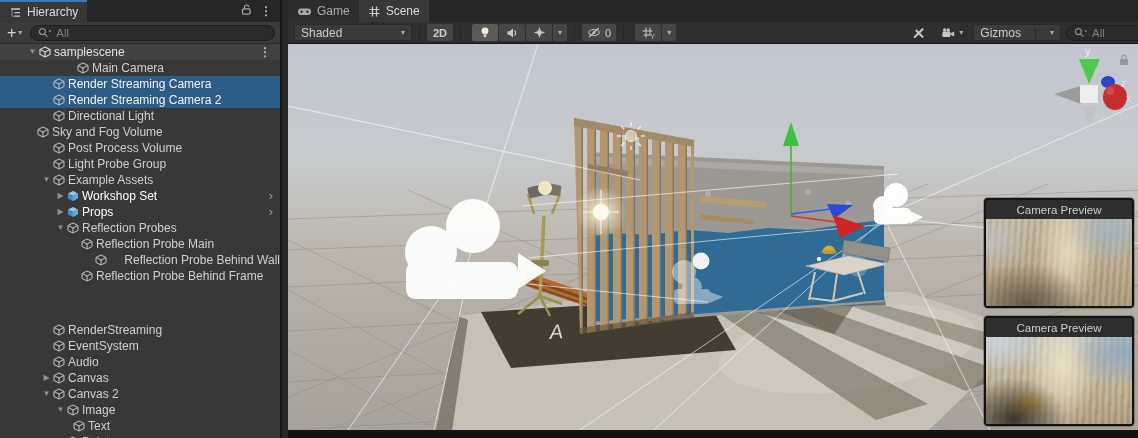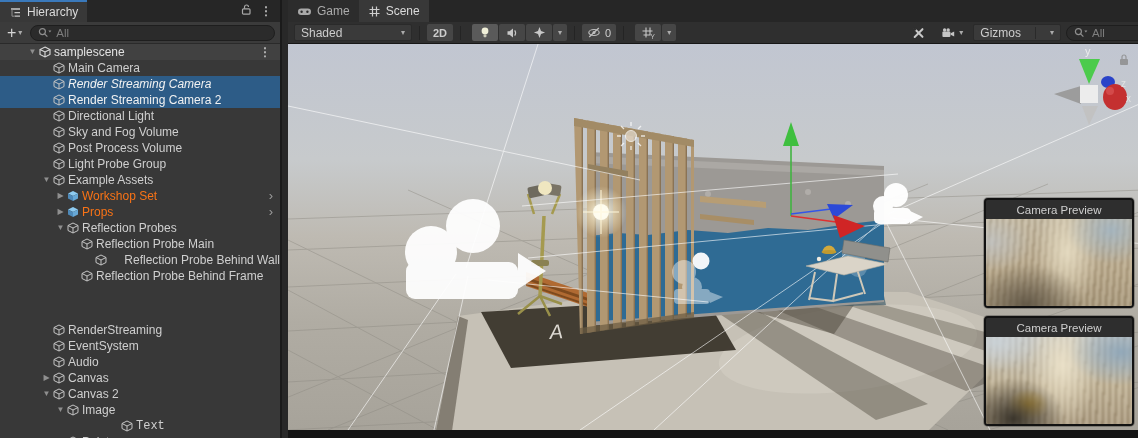--- a/index.html
+++ b/index.html
@@ -34,21 +34,21 @@
   .row { position:relative; height:16px; display:flex; align-items:center; white-space:nowrap; }
   .row .exp { width:13px; font-size:8px; color:#8F8F8F; text-align:center; flex:none; line-height:16px; }
   .row .ric { width:13px; height:12px; flex:none; display:flex; align-items:center; }
   .row .lbl { margin-left:2px; color:#CFCFCF; font-size:12px; line-height:16px; }
   .row.selected { background:#2D5C87; }
   .row.selected .lbl { color:#F2F2F2; }
   .row.scene-header { background:#414141; }
   .row.scene-header .lbl { color:#E2E2E2; }
   .row .trail-kebab { position:absolute; right:9px; color:#BDBDBD; font-weight:bold; }
   .row .trail-chevron { position:absolute; right:7px; color:#9C9C9C; font-size:13px; line-height:14px; }
-  .row .lbl.prefab { color:#f97316; }
+  .row .lbl.prefab { color:#ffffff; }
 
   
   .scene { position:absolute; left:288px; top:0; width:996px; height:438px; background:#2F2F2F; }
   .scene .tabbar { background:#262626; }
   .scene .tab { gap:5px; }
   .scene .tab.inactive { background:#2C2C2C; }
   .scene .tab.active { border-top:none; background:#383838; }
   .stoolbar { height:22px; background:#2F2F2F; border-bottom:1px solid #171717;
               display:flex; align-items:center; padding:0 6px; gap:4px; }
   .dropdown { height:17px; background:#3A3A3A; border:1px solid #2A2A2A; border-radius:2px;
@@ -142,31 +142,31 @@
           <span class="exp">▼</span>
           <span class="ric">
             <svg width="12" height="12" viewBox="0 0 12 12">
               <path d="M6 1 11 3.5 11 8.5 6 11 1 8.5 1 3.5Z" fill="none" stroke="#DCDCDC" stroke-width="1.1"></path>
               <path d="M1 3.5 6 6 11 3.5M6 6 6 11" fill="none" stroke="#DCDCDC" stroke-width="1.1"></path>
             </svg>
           </span>
           <span class="lbl">samplescene</span>
           <span class="trail-kebab">⋮</span>
         </div>
-        <div class="row" style="padding-left: 40px;">
+        <div class="row" style="padding-left: 64px;">
           <span class="exp"></span>
           <span class="ric">
             <svg width="12" height="12" viewBox="0 0 12 12">
               <path d="M6 1 11 3.5 11 8.5 6 11 1 8.5 1 3.5Z" fill="none" stroke="#C4C4C4"></path>
               <path d="M1 3.5 6 6 11 3.5M6 6 6 11" fill="none" stroke="#C4C4C4"></path>
             </svg>
           </span>
           <span class="lbl">Main Camera</span>
         </div>
-        <div class="row selected" style="padding-left: 40px; font-style: italic;">
+        <div class="row selected" style="padding-left: 40px;">
           <span class="exp"></span>
           <span class="ric">
             <svg width="12" height="12" viewBox="0 0 12 12">
               <path d="M6 1 11 3.5 11 8.5 6 11 1 8.5 1 3.5Z" fill="none" stroke="#C4C4C4"></path>
               <path d="M1 3.5 6 6 11 3.5M6 6 6 11" fill="none" stroke="#C4C4C4"></path>
             </svg>
           </span>
           <span class="lbl">Render Streaming Camera</span>
         </div>
         <div class="row selected" style="padding-left: 40px;">
@@ -182,21 +182,21 @@
         <div class="row" style="padding-left: 40px;">
           <span class="exp"></span>
           <span class="ric">
             <svg width="12" height="12" viewBox="0 0 12 12">
               <path d="M6 1 11 3.5 11 8.5 6 11 1 8.5 1 3.5Z" fill="none" stroke="#C4C4C4"></path>
               <path d="M1 3.5 6 6 11 3.5M6 6 6 11" fill="none" stroke="#C4C4C4"></path>
             </svg>
           </span>
           <span class="lbl">Directional Light</span>
         </div>
-        <div class="row" style="padding-left: 40px;">
+        <div class="row" style="padding-left: 24px;">
           <span class="exp"></span>
           <span class="ric">
             <svg width="12" height="12" viewBox="0 0 12 12">
               <path d="M6 1 11 3.5 11 8.5 6 11 1 8.5 1 3.5Z" fill="none" stroke="#C4C4C4"></path>
               <path d="M1 3.5 6 6 11 3.5M6 6 6 11" fill="none" stroke="#C4C4C4"></path>
             </svg>
           </span>
           <span class="lbl">Sky and Fog Volume</span>
         </div>
         <div class="row" style="padding-left: 40px;">
@@ -346,21 +346,21 @@
         <div class="row" style="padding-left: 54px;">
           <span class="exp">▼</span>
           <span class="ric">
             <svg width="12" height="12" viewBox="0 0 12 12">
               <path d="M6 1 11 3.5 11 8.5 6 11 1 8.5 1 3.5Z" fill="none" stroke="#C4C4C4"></path>
               <path d="M1 3.5 6 6 11 3.5M6 6 6 11" fill="none" stroke="#C4C4C4"></path>
             </svg>
           </span>
           <span class="lbl">Image</span>
         </div>
-        <div class="row" style="padding-left: 108px; font-family: Liberation Mono, monospace;">
+        <div class="row" style="padding-left: 60px;">
           <span class="exp"></span>
           <span class="ric">
             <svg width="12" height="12" viewBox="0 0 12 12">
               <path d="M6 1 11 3.5 11 8.5 6 11 1 8.5 1 3.5Z" fill="none" stroke="#C4C4C4"></path>
               <path d="M1 3.5 6 6 11 3.5M6 6 6 11" fill="none" stroke="#C4C4C4"></path>
             </svg>
           </span>
           <span class="lbl">Text</span>
         </div>
         <div class="row" style="padding-left: 54px;">

